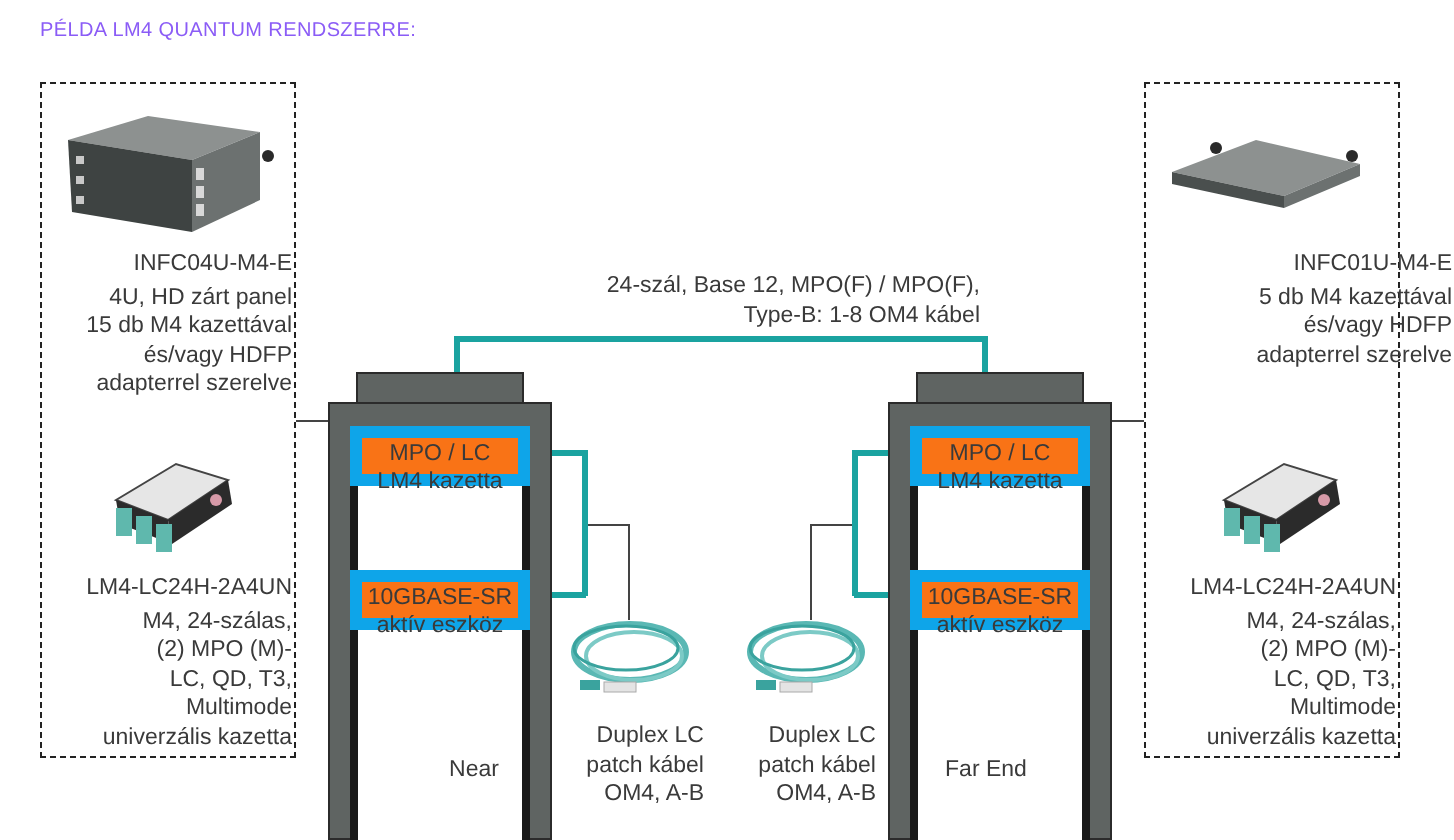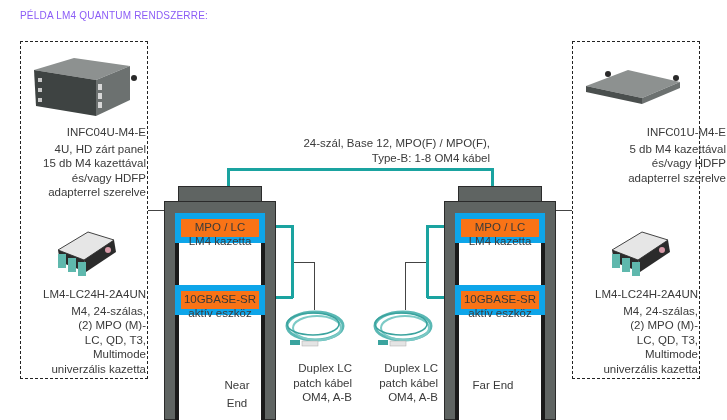--- a/index.html
+++ b/index.html
@@ -120,21 +120,20 @@
 <div class="abs rack-label" style="left:175px; top:213px; width:90px; height:30px; padding-top:1px;">
   <div>MPO / LC</div>
   <div>LM4 kazetta</div>
 </div>
 <div class="abs rack-label" style="left:175px; top:285px; width:90px; height:30px; padding-top:1px;">
   <div>10GBASE-SR</div>
   <div>aktív eszköz</div>
 </div>
 <div class="abs rack-end" style="left:196px; top:376px; width:82px;">
   <div>Near</div>
-  <div>End</div>
 </div>
 
 <div class="abs rack-top" style="left:458px; top:186px; width:84px; height:16px;"></div>
 <div class="abs rack-frame" style="left:444px; top:201px; width:112px; height:219px;"></div>
 <div class="abs rack-post-inner" style="left:455px; top:213px; width:90px; height:207px;"></div>
 <div class="abs rack-inner" style="left:459px; top:213px; width:82px; height:207px;"></div>
 <div class="abs rack-label" style="left:455px; top:213px; width:90px; height:30px; padding-top:1px;">
   <div>MPO / LC</div>
   <div>LM4 kazetta</div>
 </div>

